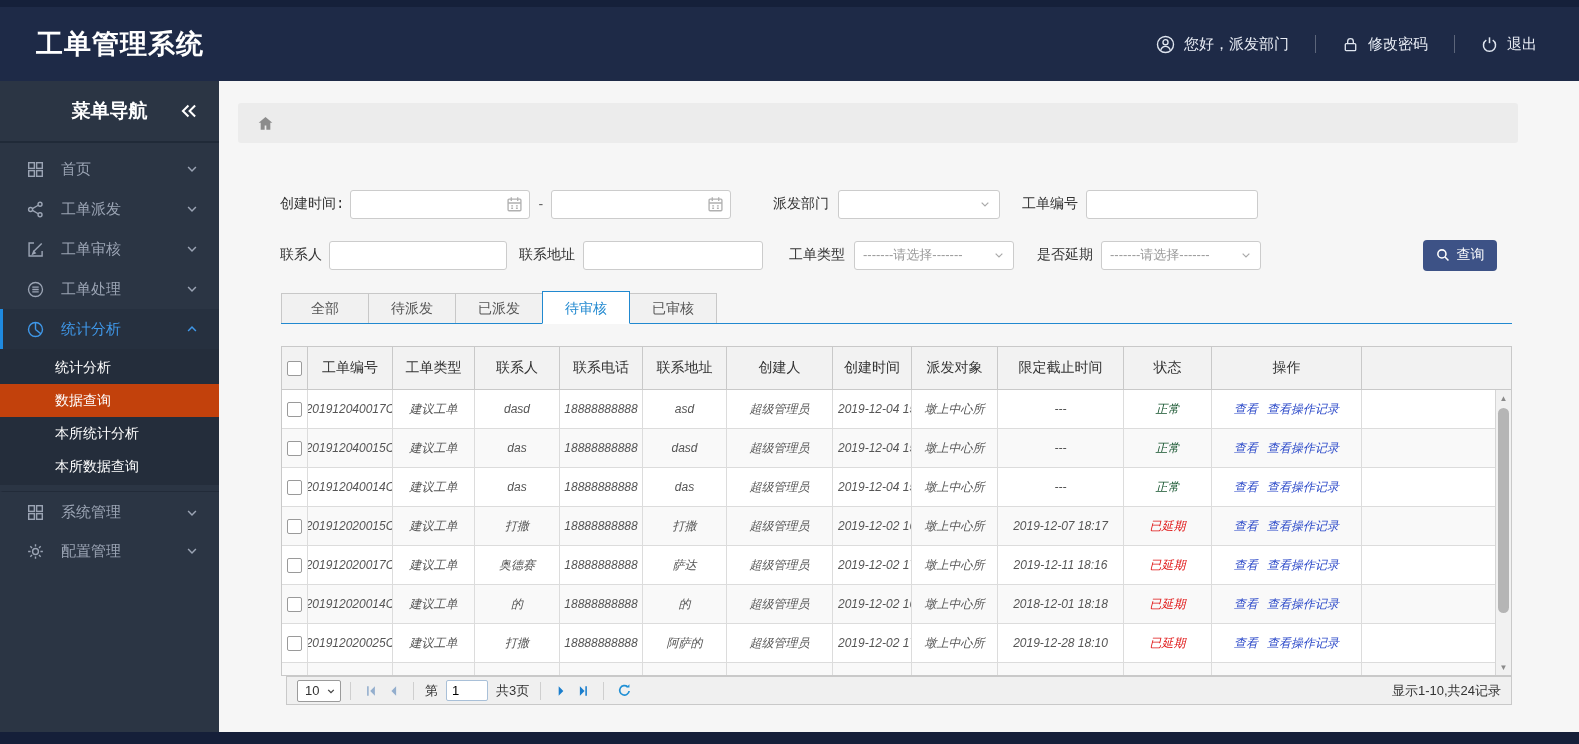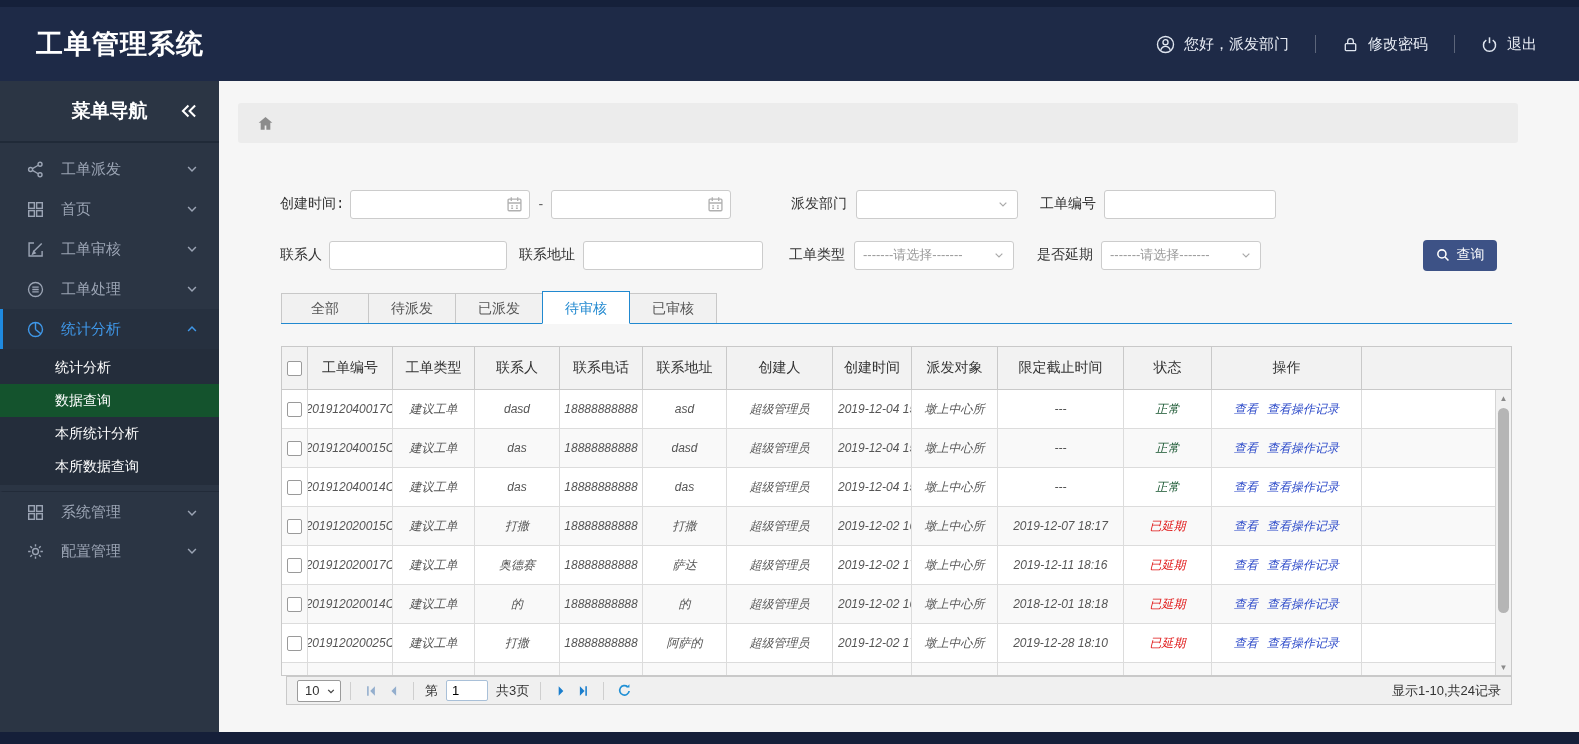--- a/index.html
+++ b/index.html
@@ -23,21 +23,21 @@
     color:#fff; font-size:19px; font-weight:bold; border-bottom:2px solid #202a38; }
   .collapse-btn { position:absolute; right:20px; top:20px; color:#fff; cursor:pointer; }
   .menu { padding-top:6px; }
   .menu-item { height:40px; display:flex; align-items:center; padding:0 20px 0 24px;
     color:#9ba4b4; font-size:15px; cursor:pointer; border-left:3px solid transparent; }
   .menu-item .mi-icon { width:19px; margin-right:15px; display:flex; }
   .menu-item .chev { margin-left:auto; display:flex; }
   .menu-item.active { color:#3f97e8; background:#26303f; border-left-color:#1f8ae0; }
   .submenu { background:#242d3b; padding:2px 0; }
   .sub-item { height:33px; line-height:33px; padding-left:55px; color:#fff; font-size:14px; cursor:pointer; }
-  .sub-item.selected { background:#14532d; }
+  .sub-item.selected { background:#c2410c; }
   .menu-item.grouped { border-top:1px solid #222b39; margin-top:6px; padding-top:2px; }
 
   
   .main { position:absolute; left:219px; top:81px; width:1360px; height:651px; background:#f6f6f6; }
   .breadcrumb { margin:22px 61px 0 19px; height:40px; background:#ececec; border-radius:3px;
     display:flex; align-items:center; padding-left:19px; color:#8c8c8c; }
 
   
   .filters { padding:46px 82px 0 61px; }
   .frow { display:flex; align-items:center; height:30px; margin-bottom:21px; font-size:14px; color:#333; }
@@ -150,43 +150,43 @@
       <svg width="20" height="20" viewBox="0 0 18 18" fill="none" stroke="currentColor" stroke-width="1.8">
           <path d="M8.5 4 3.5 9l5 5"></path>
           <path d="M14.5 4l-5 5 5 5"></path>
         </svg>
     </span>
   </div>
   <div class="menu" id="menu">
       <div class="menu-item">
       <span class="mi-icon">
           <svg width="17" height="17" viewBox="0 0 18 18" fill="none" stroke="currentColor" stroke-width="1.5">
+            <rect x="1.8" y="1.8" width="6" height="6"></rect>
+            <rect x="10.2" y="1.8" width="6" height="6"></rect>
+            <rect x="1.8" y="10.2" width="6" height="6"></rect>
+            <rect x="10.2" y="10.2" width="6" height="6"></rect>
+          </svg>
+        </span>
+      <span class="mi-label">首页</span>
+      <span class="chev">
+          <svg width="14" height="14" viewBox="0 0 18 18" fill="none" stroke="currentColor" stroke-width="1.9">
+            <path d="M4 6.5l5 5 5-5"></path>
+          </svg>
+        </span>
+    </div>
+      <div class="menu-item">
+      <span class="mi-icon">
+          <svg width="17" height="17" viewBox="0 0 18 18" fill="none" stroke="currentColor" stroke-width="1.5">
             <circle cx="3.8" cy="9" r="2.1"></circle>
             <circle cx="13.8" cy="3.4" r="2.1"></circle>
             <circle cx="13.8" cy="14.6" r="2.1"></circle>
             <path d="M5.8 8 11.9 4.5M5.8 10l6.1 3.5"></path>
           </svg>
         </span>
       <span class="mi-label">工单派发</span>
-      <span class="chev">
-          <svg width="14" height="14" viewBox="0 0 18 18" fill="none" stroke="currentColor" stroke-width="1.9">
-            <path d="M4 6.5l5 5 5-5"></path>
-          </svg>
-        </span>
-    </div>
-      <div class="menu-item">
-      <span class="mi-icon">
-          <svg width="17" height="17" viewBox="0 0 18 18" fill="none" stroke="currentColor" stroke-width="1.5">
-            <rect x="1.8" y="1.8" width="6" height="6"></rect>
-            <rect x="10.2" y="1.8" width="6" height="6"></rect>
-            <rect x="1.8" y="10.2" width="6" height="6"></rect>
-            <rect x="10.2" y="10.2" width="6" height="6"></rect>
-          </svg>
-        </span>
-      <span class="mi-label">首页</span>
       <span class="chev">
           <svg width="14" height="14" viewBox="0 0 18 18" fill="none" stroke="currentColor" stroke-width="1.9">
             <path d="M4 6.5l5 5 5-5"></path>
           </svg>
         </span>
     </div>
       <div class="menu-item">
       <span class="mi-icon">
           <svg width="17" height="17" viewBox="0 0 18 18" fill="none" stroke="currentColor" stroke-width="1.5">
             <path d="M16 10.6v5.2H2.2V2.2H7.4"></path>
@@ -292,21 +292,21 @@
       <span class="dash">-</span>
       <span class="dwrap">
         <input class="dinput" value="" style="">
         <span class="cal-ic">
           <svg width="17" height="17" viewBox="0 0 18 18" fill="none" stroke="currentColor" stroke-width="1.4">
               <rect x="2.2" y="3.4" width="13.6" height="12.2" rx="1"></rect>
               <path d="M2.2 7.4h13.6M5.6 1.4v4M12.4 1.4v4M5.5 10.4h2M10.5 10.4h2M5.5 13h2M10.5 13h2"></path>
             </svg>
         </span>
       </span>
-      <span class="flabel" style="margin-left:60px;">派发部门</span>
+      <span class="flabel" style="margin-left:42px;">派发部门</span>
       <span class="fselect" style="width:162px; margin-left:9px;">
         <span></span>
         <span class="sel-chev">
           <svg width="12" height="12" viewBox="0 0 18 18" fill="none" stroke="currentColor" stroke-width="1.8">
               <path d="M4 7l5 5 5-5"></path>
             </svg>
         </span>
       </span>
       <span class="flabel" style="margin-left:22px;">工单编号</span>
       <input class="tinput" style="width: 172px; margin-left: 8px;" value="">

